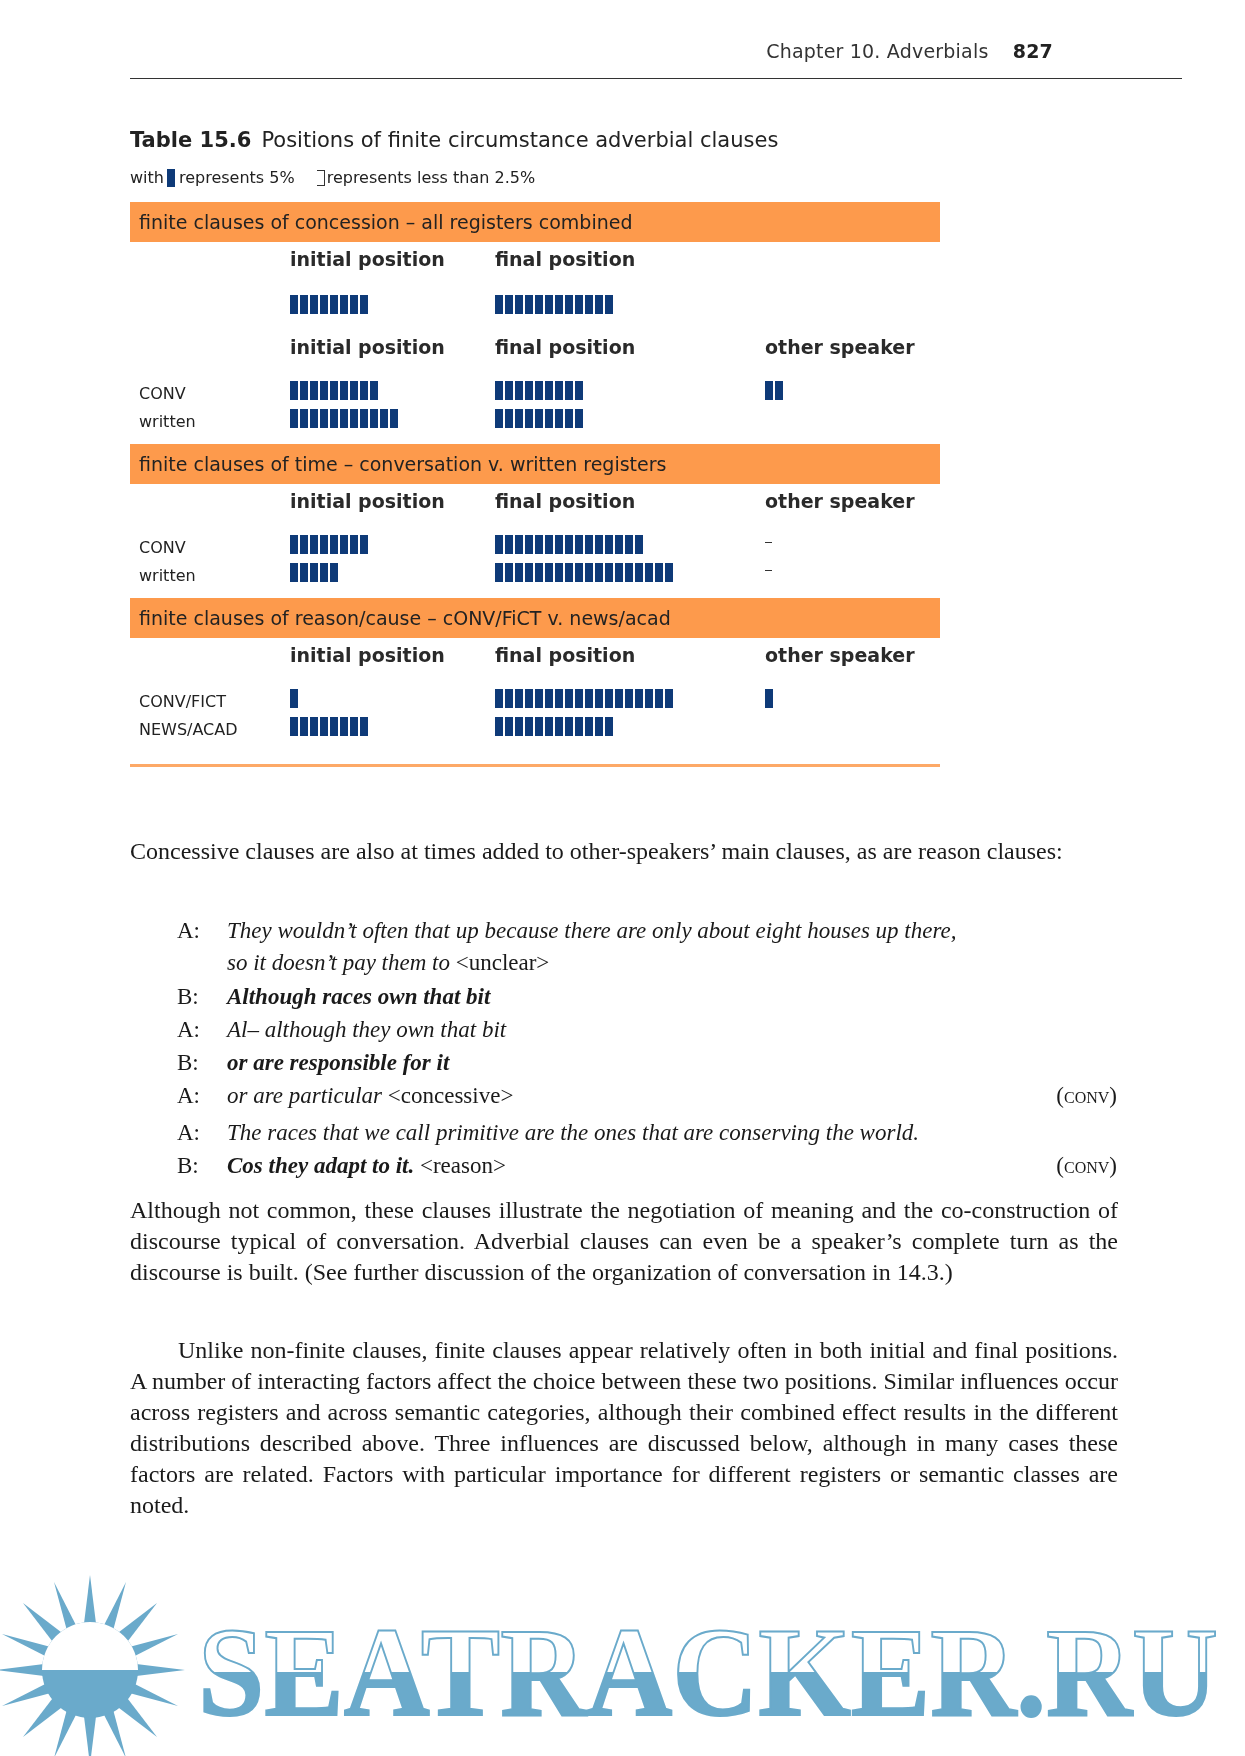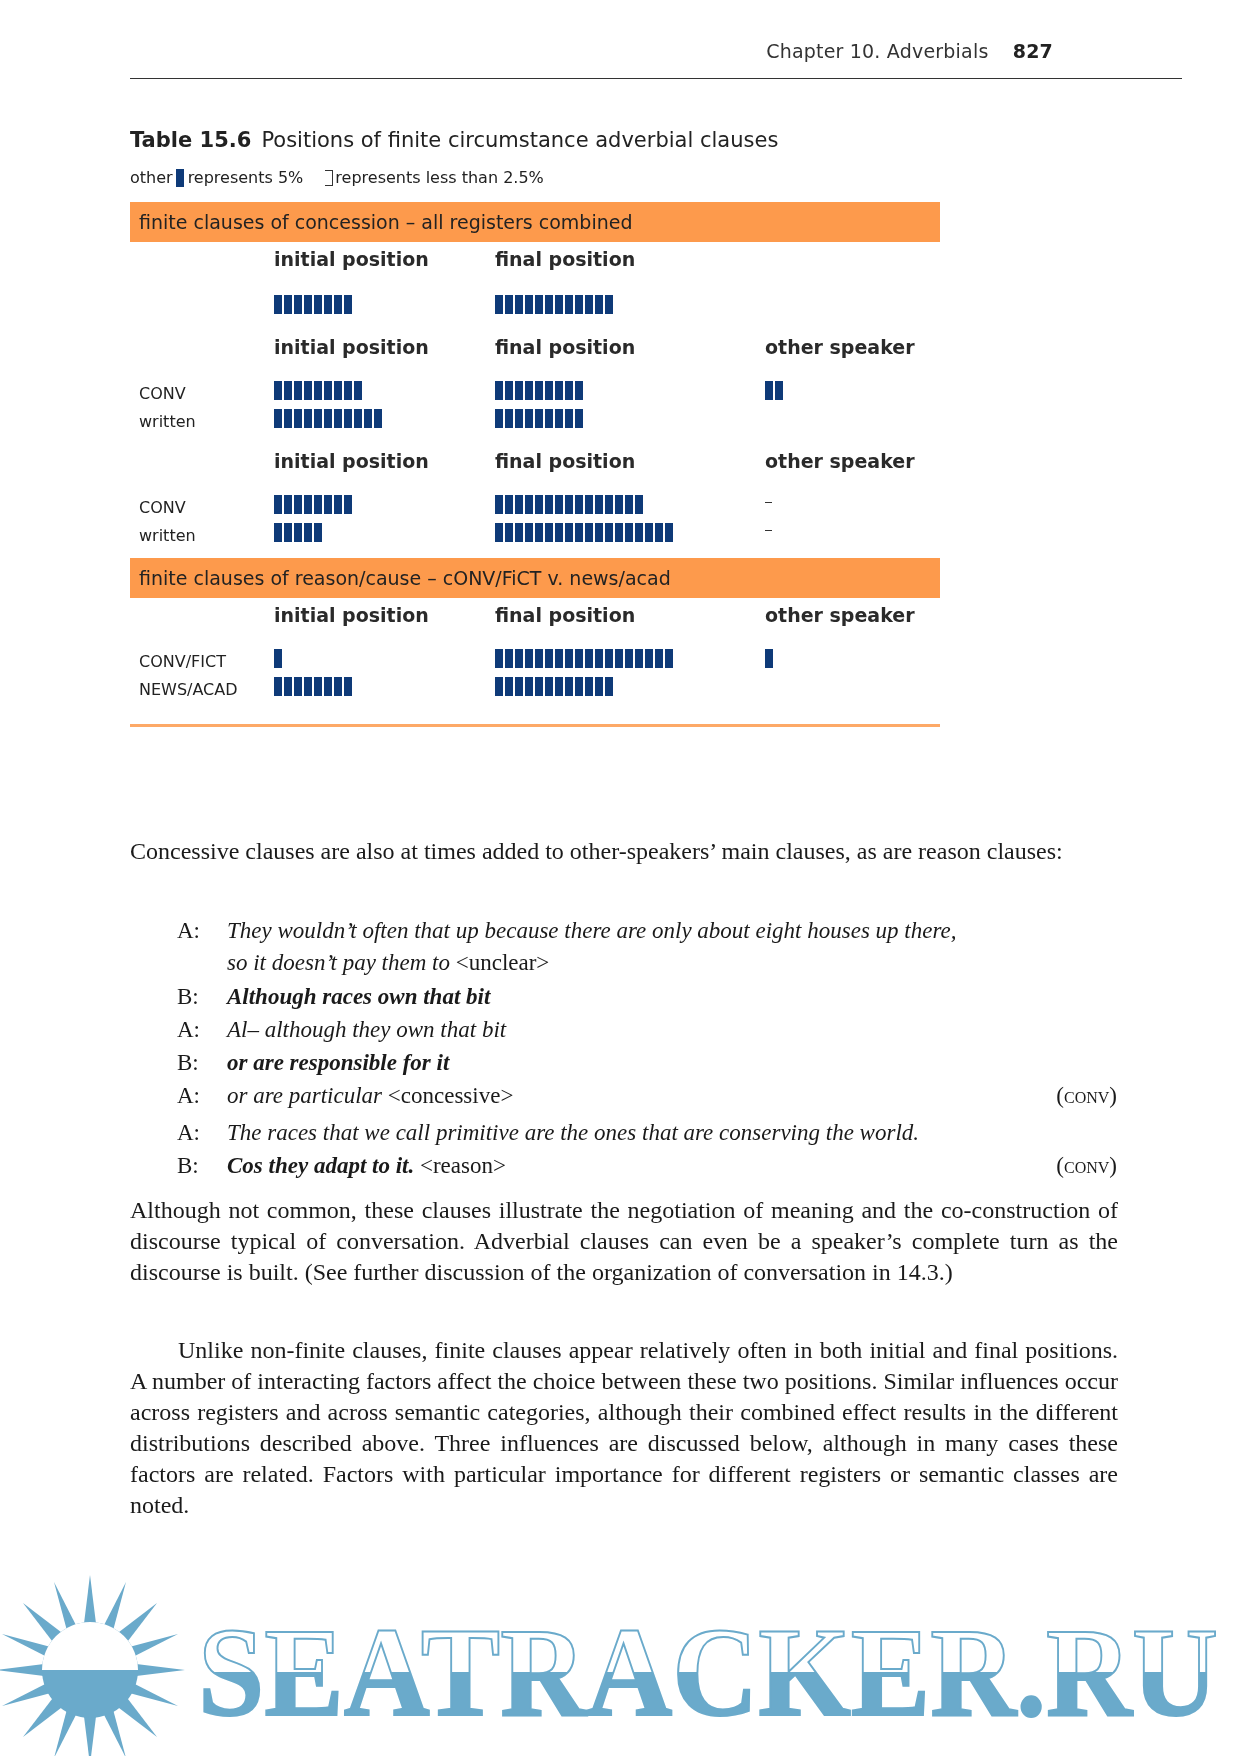--- a/index.html
+++ b/index.html
@@ -22,21 +22,21 @@
   .sect { position: relative; }
   .colhdr { position: relative; height: 40px; font-size: 19px; font-weight: bold; color: #2a2a2a; }
   .colhdr span { position: absolute; top: 6px; }
   .row { position: relative; height: 28px; font-size: 16px; }
   .row .lbl { position: absolute; left: 9px; top: 6px; color: #222; }
   .bars { position: absolute; top: 3px; display: flex; gap: 2px; }
   .bars i { display: block; width: 8px; height: 19px; background: #0e3a78; }
   .lt { position: absolute; top: 0px; width: 7px; height: 10px; border-bottom: 1px solid #333; }
   .tbl-bottom { height: 3px; background: #fd9a4c; margin-top: 12px; opacity: 0.85; }
 
-  .c1 { left: 144px; } .c2 { left: 365px; } .c3 { left: 635px; }
+  .c1 { left: 160px; } .c2 { left: 365px; } .c3 { left: 635px; }
 
   .body-text { position: absolute; left: 130px; width: 988px; font-size: 24px; line-height: 31px; color: #1a1a1a; text-align: justify; }
   .p1 { top: 836px; }
   .ex { position: absolute; left: 177px; width: 940px; font-size: 23px; color: #1a1a1a; }
   .ex .spk { position: absolute; left: 0; }
   .ex .utt { position: absolute; left: 50px; font-style: italic; }
   .ex .utt b { font-weight: bold; }
   .ex .tag { font-style: normal; }
   .ex .reg { position: absolute; right: 0; font-variant: small-caps; }
   .p2 { top: 1195px; }
@@ -50,21 +50,21 @@
 <div class="running-head sans">
   <span>Chapter 10.  Adverbials</span>
   <span class="pg">827</span>
 </div>
 <div class="head-rule"></div>
 
 <div class="tbl-title sans">
   <b>Table 15.6</b><span>Positions of finite circumstance adverbial clauses</span>
 </div>
 <div class="legend sans">
-  <span>other</span>
+  <span>with</span>
   <span class="blk"></span>
   <span>represents 5%</span>
   <span class="tiny"></span>
   <span>represents less than 2.5%</span>
 </div>
 
 <div class="table sans" id="tbl">
     <div class="sect">
       <div class="band">finite clauses of concession – all registers combined</div>
       <div class="colhdr">
@@ -160,20 +160,21 @@
           <i style="background: rgb(14, 58, 120);"></i>
           <i style="background: rgb(14, 58, 120);"></i>
           <i style="background: rgb(14, 58, 120);"></i>
           <i style="background: rgb(14, 58, 120);"></i>
           <i style="background: rgb(14, 58, 120);"></i>
         </div>
       </div>
       <div style="height: 10px;"></div>
     </div>
     <div class="sect">
+      <div class="band">finite clauses of time – conversation v. written registers</div>
       <div class="colhdr">
         <span class="c1">initial position</span>
         <span class="c2">final position</span>
         <span class="c3">other speaker</span>
       </div>
       <div style="height: 8px;"></div>
       <div class="row">
         <span class="lbl">CONV</span>
         <div class="bars c1">
           <i style="background: rgb(14, 58, 120);"></i>

